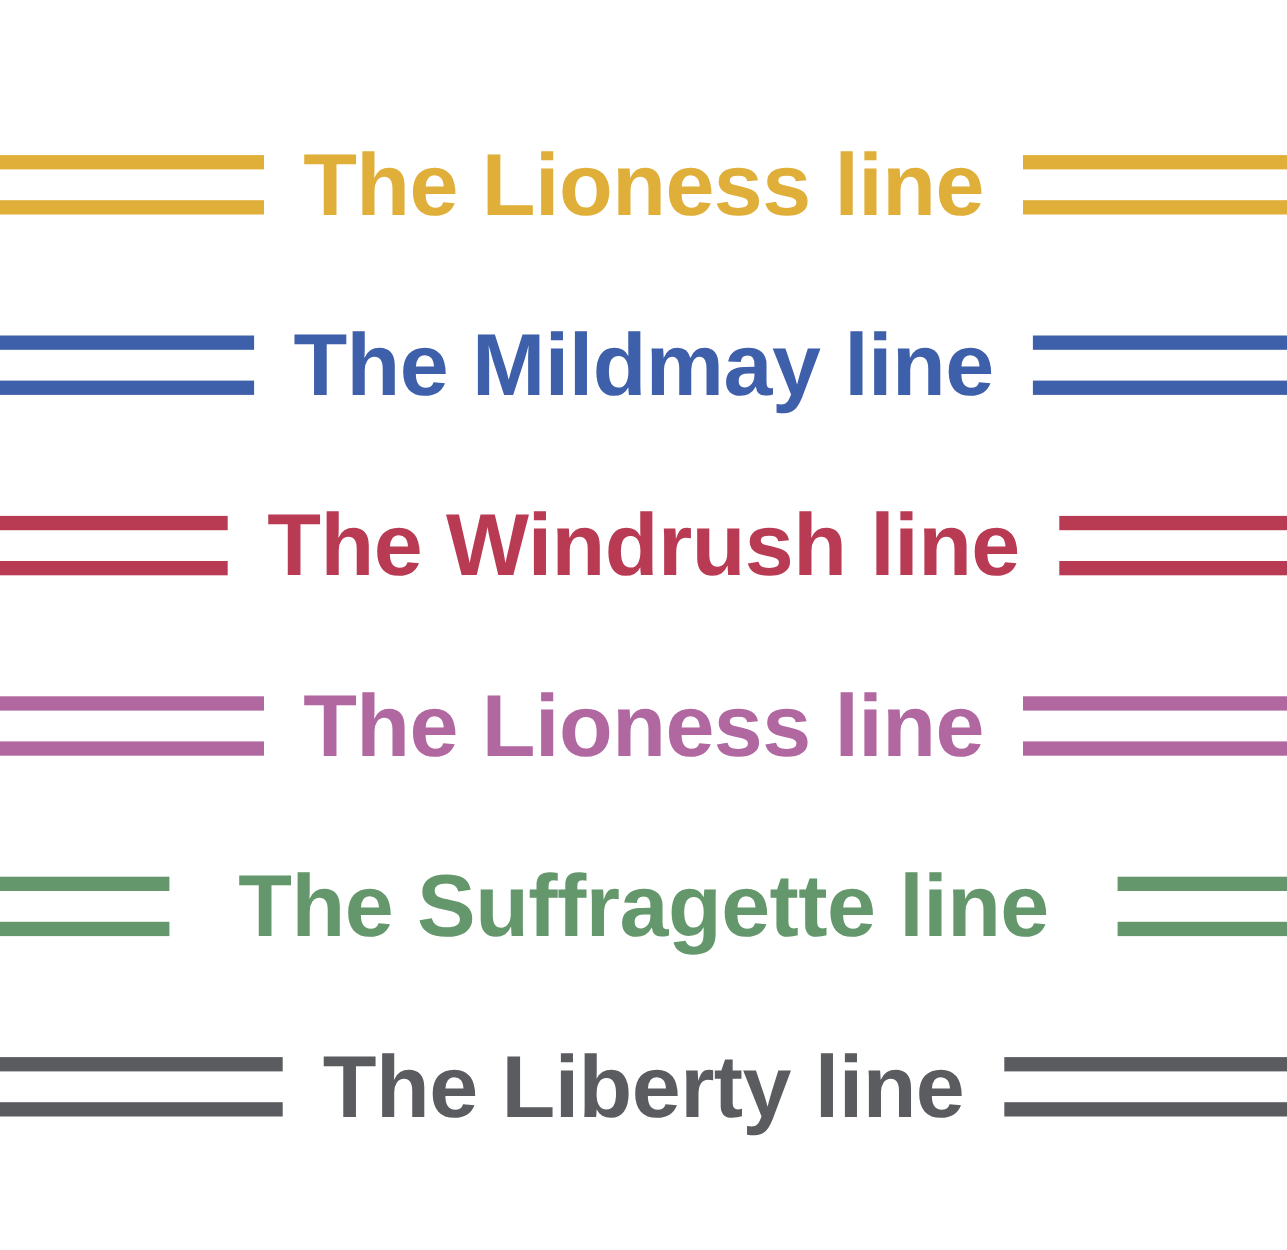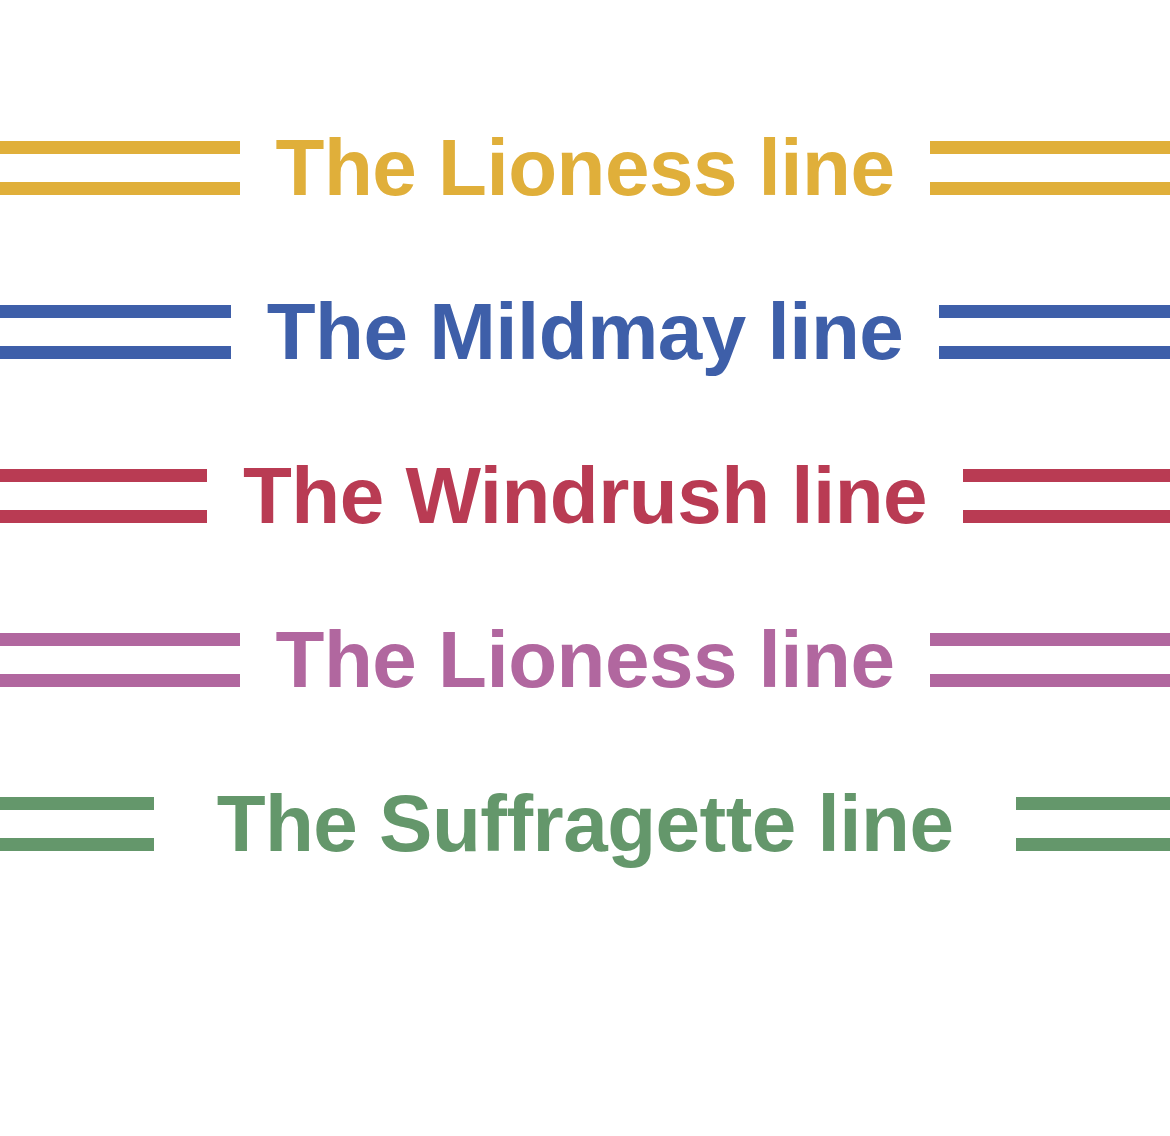--- a/index.html
+++ b/index.html
@@ -130,14 +130,25 @@
       <div class="bar"></div>
       <div class="bar"></div>
     </div>
     <div class="line-name">The Suffragette line</div>
     <div class="bars bars-right">
       <div class="bar"></div>
       <div class="bar"></div>
     </div>
   </div>
 
+  <div class="line-row" id="row-5" style="color: rgb(90, 92, 96);">
+    <div class="bars bars-left">
+      <div class="bar"></div>
+      <div class="bar"></div>
+    </div>
+    <div class="line-name">The Liberty line</div>
+    <div class="bars bars-right">
+      <div class="bar"></div>
+      <div class="bar"></div>
+    </div>
+  </div>
 
 </div>
 
 </body></html>

